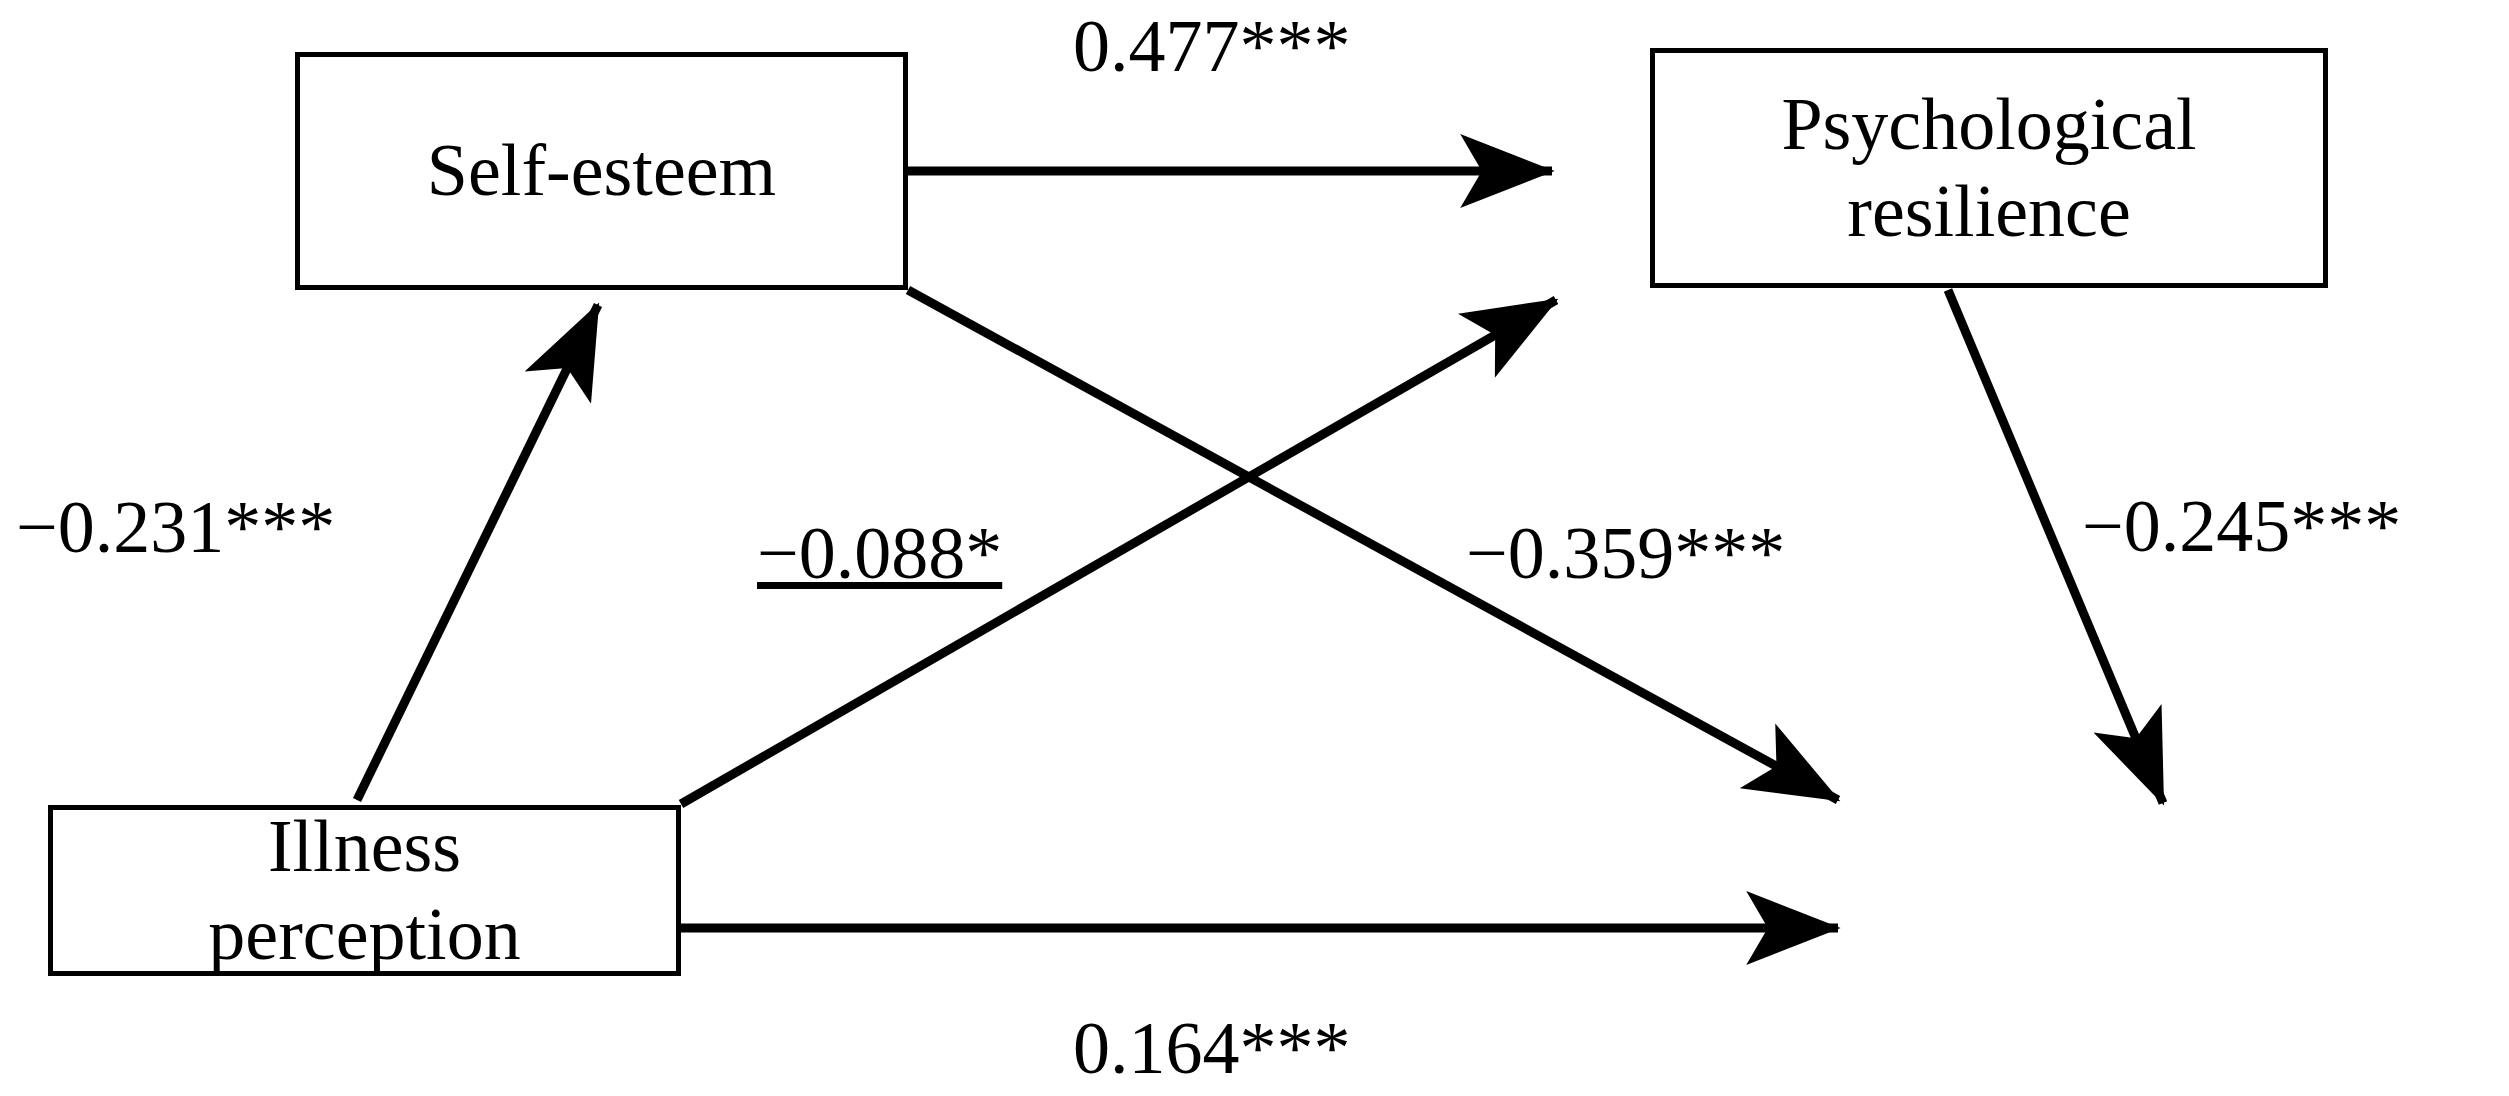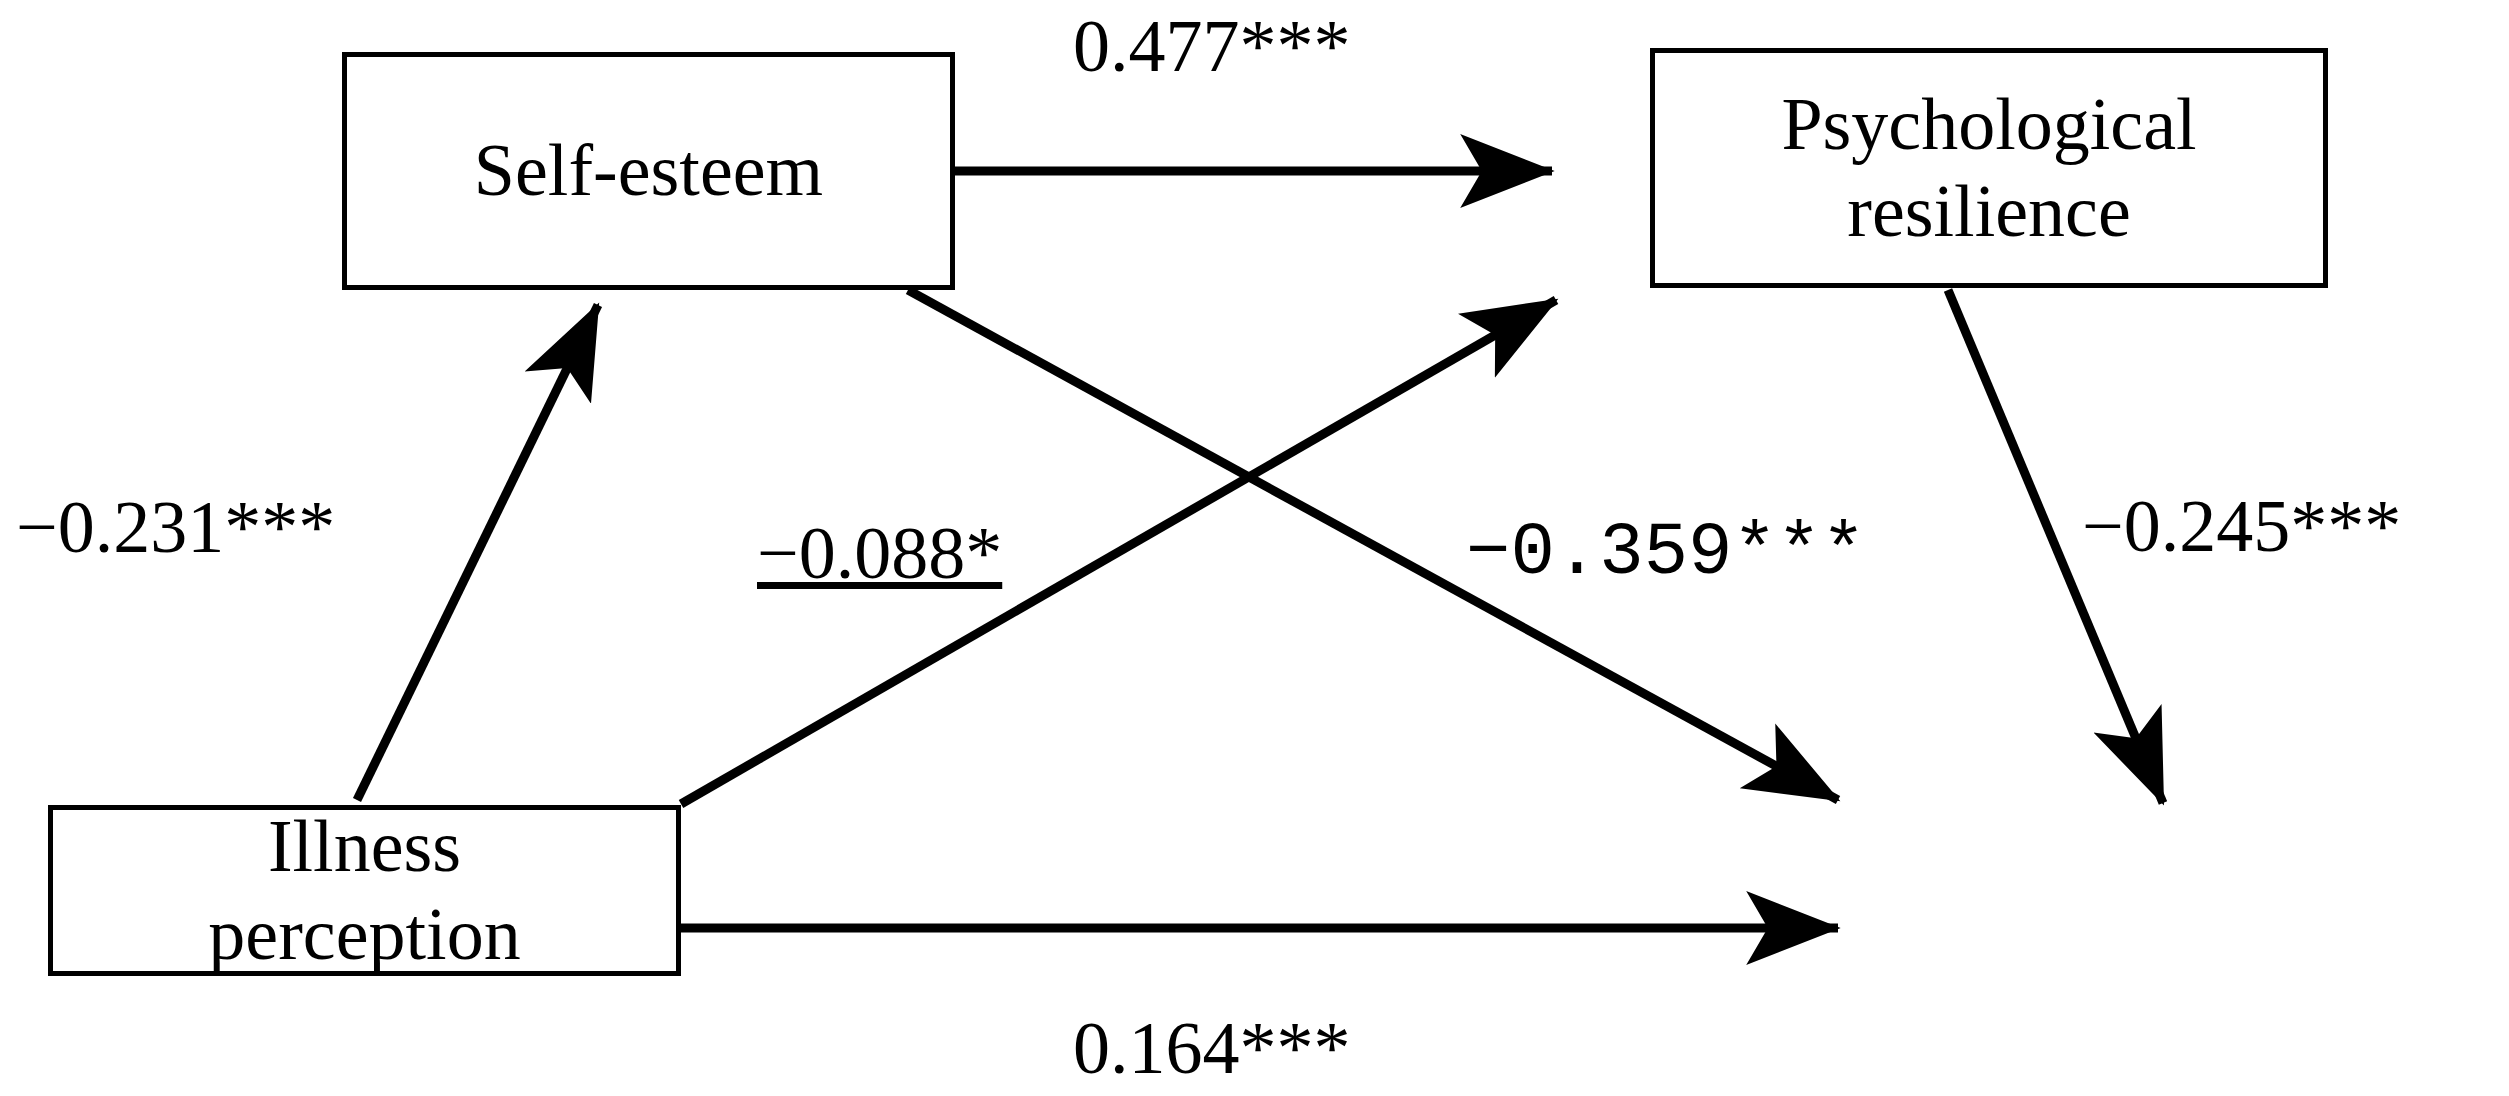--- a/index.html
+++ b/index.html
@@ -73,40 +73,40 @@
 
     <line x1="681" y1="804" x2="1556" y2="300" stroke="#000000" stroke-width="9" marker-end="url(#arrowhead)"></line>
 
     <line x1="908" y1="290" x2="1838" y2="800" stroke="#000000" stroke-width="9" marker-end="url(#arrowhead)"></line>
 
     <line x1="1948" y1="290" x2="2163" y2="803" stroke="#000000" stroke-width="9" marker-end="url(#arrowhead)"></line>
 
     <line x1="681" y1="928" x2="1838" y2="928" stroke="#000000" stroke-width="9" marker-end="url(#arrowhead)"></line>
   </svg>
 
-  <div class="node-box" style="left:295px; top:52px; width:613px; height:238px;margin-left:47px;">
+  <div class="node-box" style="left:295px; top:52px; width:613px; height:238px;">
     <span class="node-label">Self-esteem</span>
   </div>
 
   <div class="node-box" style="left:1650px; top:48px; width:678px; height:240px;align-items:center;">
     <span class="node-label">Psychological
 resilience</span>
   </div>
 
   <div class="node-box" style="left:48px; top:805px; width:633px; height:171px;">
     <span class="node-label">Illness
 perception</span>
   </div>
 
 
   <div class="edge-label" style="left:1073px; top:9px;">0.477***</div>
 
   <div class="edge-label" style="left:16px; top:490px;">−0.231***</div>
 
   <div class="edge-label" style="left:757px; top:516px;text-decoration:underline;">−0.088*</div>
 
-  <div class="edge-label" style="left:1466px; top:516px;font-family:Liberation Mono, monospace;">−0.359***</div>
+  <div class="edge-label" style="left:1466px; top:516px;">−0.359***</div>
 
   <div class="edge-label" style="left:2082px; top:489px;">−0.245***</div>
 
   <div class="edge-label" style="left:1073px; top:1011px;">0.164***</div>
 
 </div>
 
 </body></html>

